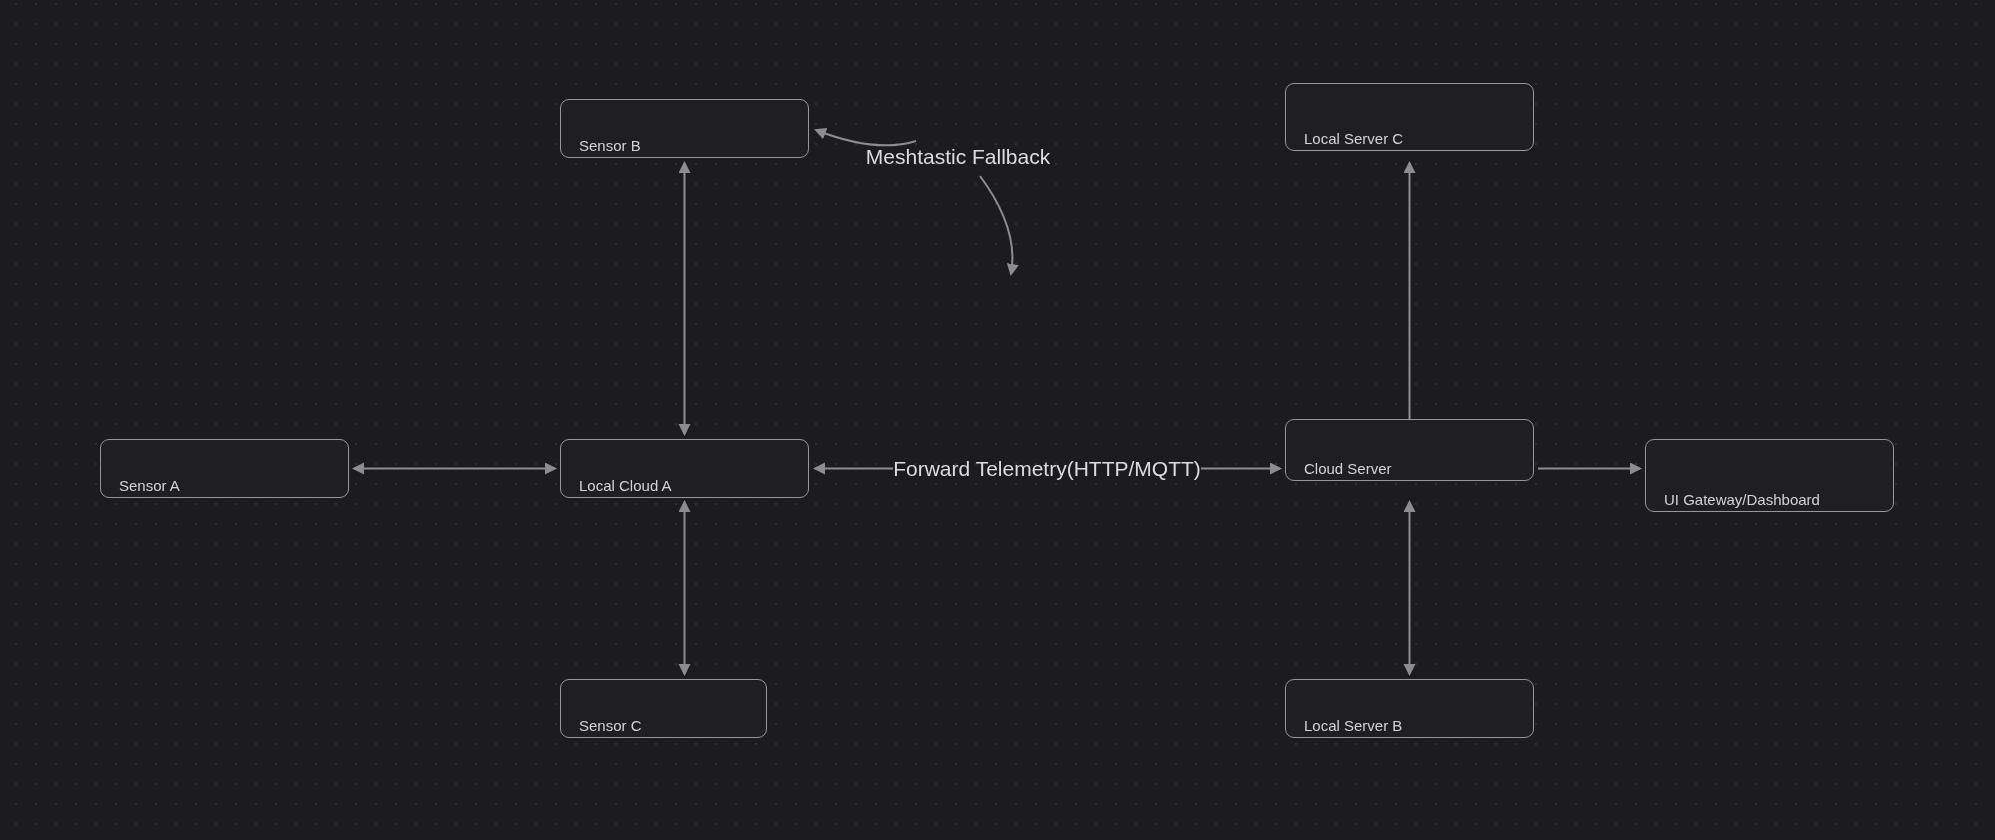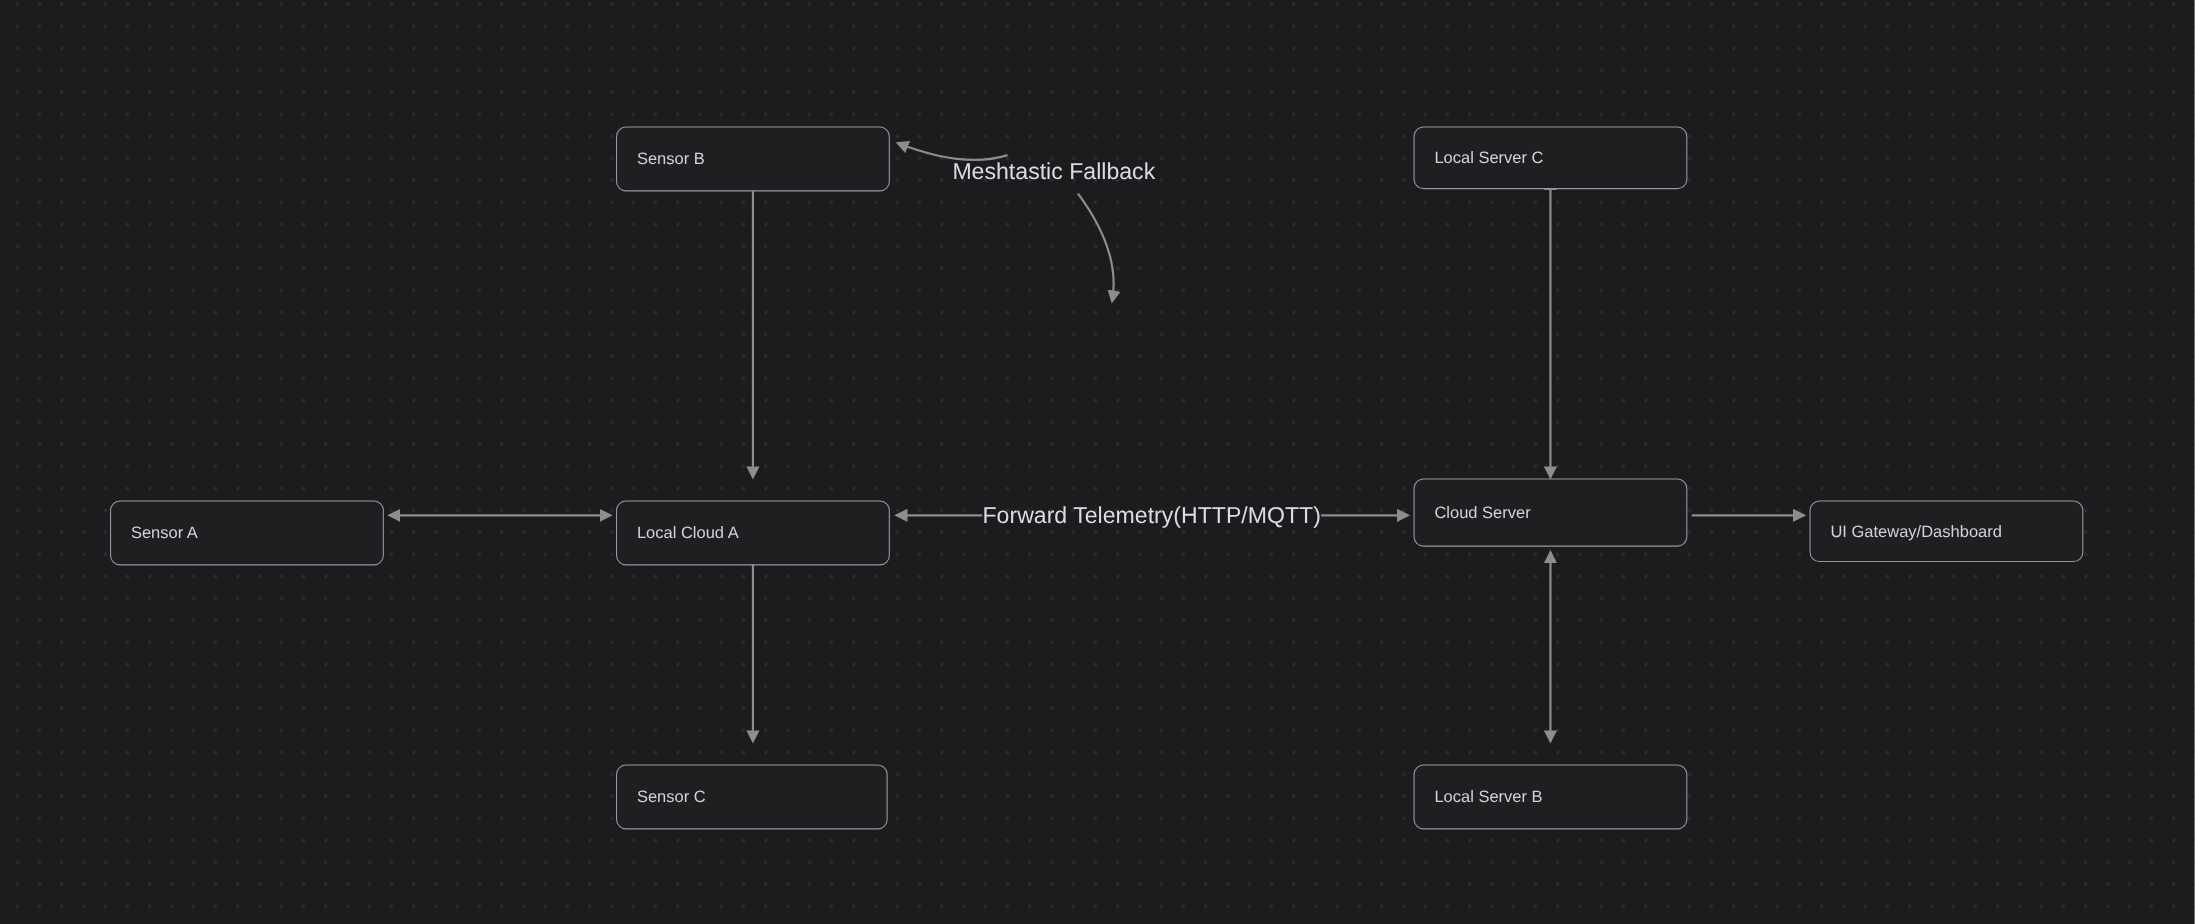--- a/index.html
+++ b/index.html
@@ -24,23 +24,22 @@
     left: 0; top: 0;
     width: 1995px; height: 840px;
   }
   .node {
     position: absolute;
     box-sizing: border-box;
     background: #1f1f22;
     border: 1.4px solid #97979b;
     border-radius: 9px;
     display: flex;
-    align-items: center;
-    padding: 12px 18px;
-    margin-top: 16px;
+    align-items: flex-end;
+    padding: 0 18px;
   }
   .node-label {
     color: #d3d3d7;
     font-size: 15px;
     line-height: 23px;
   }
   .node-narrow-text .node-label {
     display: inline-block;
     max-width: 172px;
   }
@@ -78,42 +77,42 @@
     <path class="edge" d="M 1201 468.5 L 1280 468.5" marker-end="url(#ah)"></path>
     <path class="edge" d="M 1538 468.5 L 1640 468.5" marker-end="url(#ah)"></path>
     <path class="edge" d="M 916 141 C 884 151, 849 143, 816 130" marker-end="url(#ah)"></path>
     <path class="edge" d="M 980 176 C 1003 207, 1017 241, 1011 274" marker-end="url(#ah)"></path>
   </svg>
 
   <div class="node" style="left:560px;top:99px;width:249px;height:59px">
     <span class="node-label">Sensor B</span>
   </div>
 
-  <div class="node" style="left:1285px;top:99px;width:249px;height:57px">
+  <div class="node" style="left:1285px;top:83px;width:249px;height:68px">
     <span class="node-label">Local Server C</span>
   </div>
 
 
   <div class="node" style="left:100px;top:439px;width:249px;height:59px">
     <span class="node-label">Sensor A</span>
   </div>
 
   <div class="node" style="left:560px;top:439px;width:249px;height:59px">
     <span class="node-label">Local Cloud A</span>
   </div>
 
   <div class="node" style="left:1285px;top:419px;width:249px;height:62px">
     <span class="node-label">Cloud Server</span>
   </div>
 
-  <div class="node" style="left:1645px;top:439px;width:249px;height:56px">
+  <div class="node" style="left:1645px;top:439px;width:249px;height:73px">
     <span class="node-label">UI Gateway/Dashboard</span>
   </div>
 
-  <div class="node" style="left:560px;top:679px;width:247px;height:59px">
+  <div class="node" style="left:560px;top:679px;width:207px;height:59px">
     <span class="node-label">Sensor C</span>
   </div>
 
   <div class="node" style="left:1285px;top:679px;width:249px;height:59px">
     <span class="node-label">Local Server B</span>
   </div>
 
   <div class="edge-label" style="left:958px;top:145px">Meshtastic Fallback</div>
 
   <div class="edge-label" style="left:1047px;top:457px">Forward Telemetry(HTTP/MQTT)</div>

